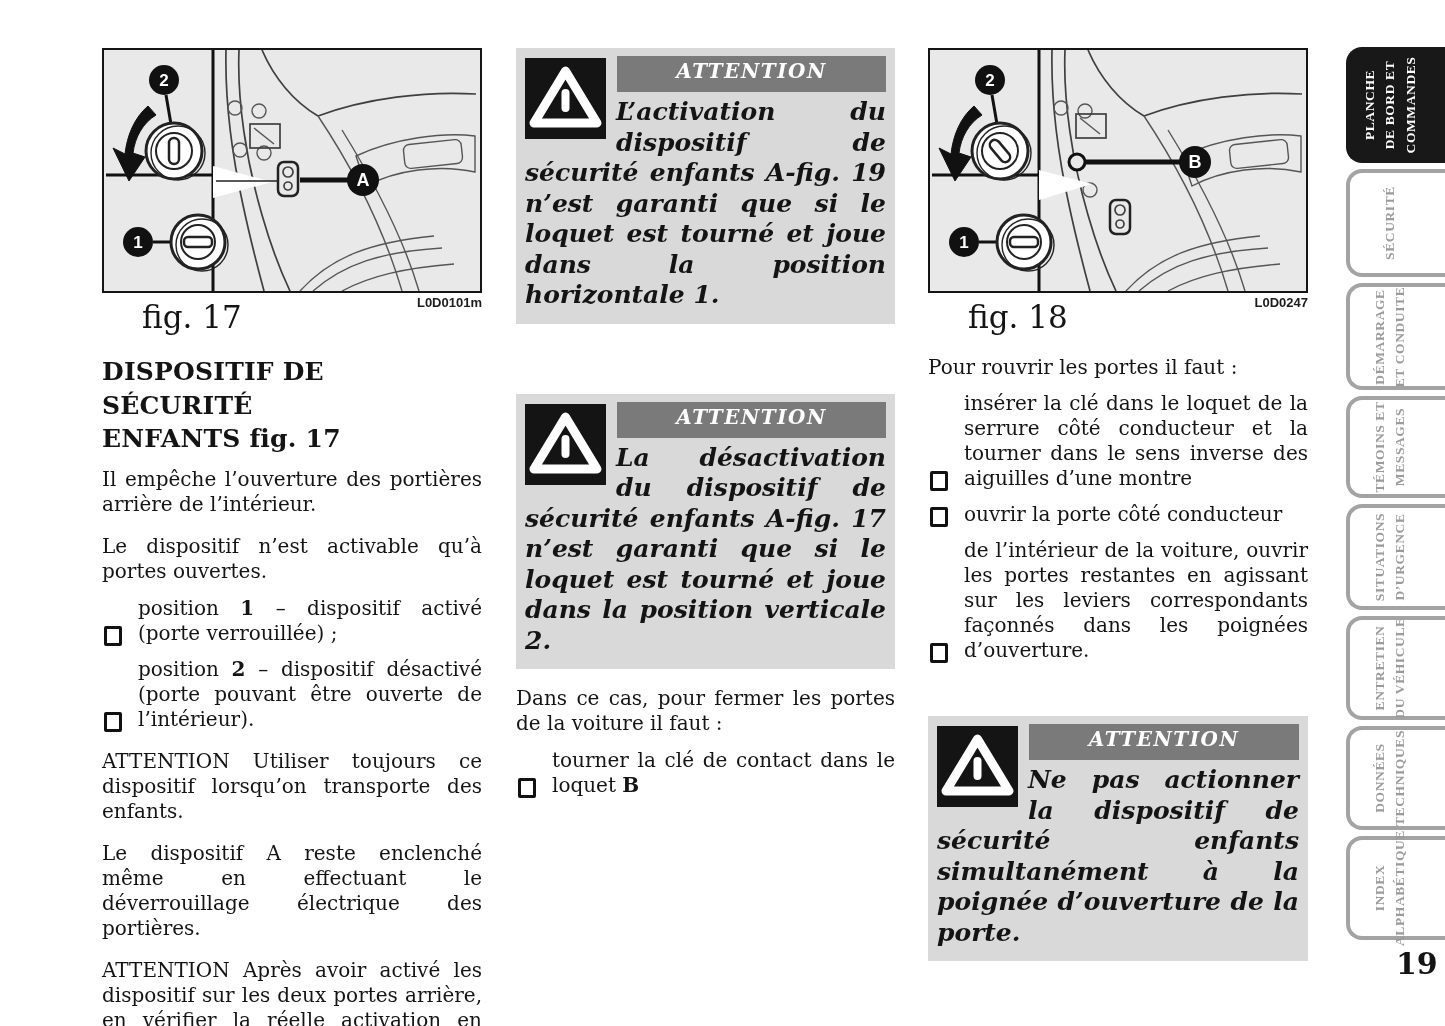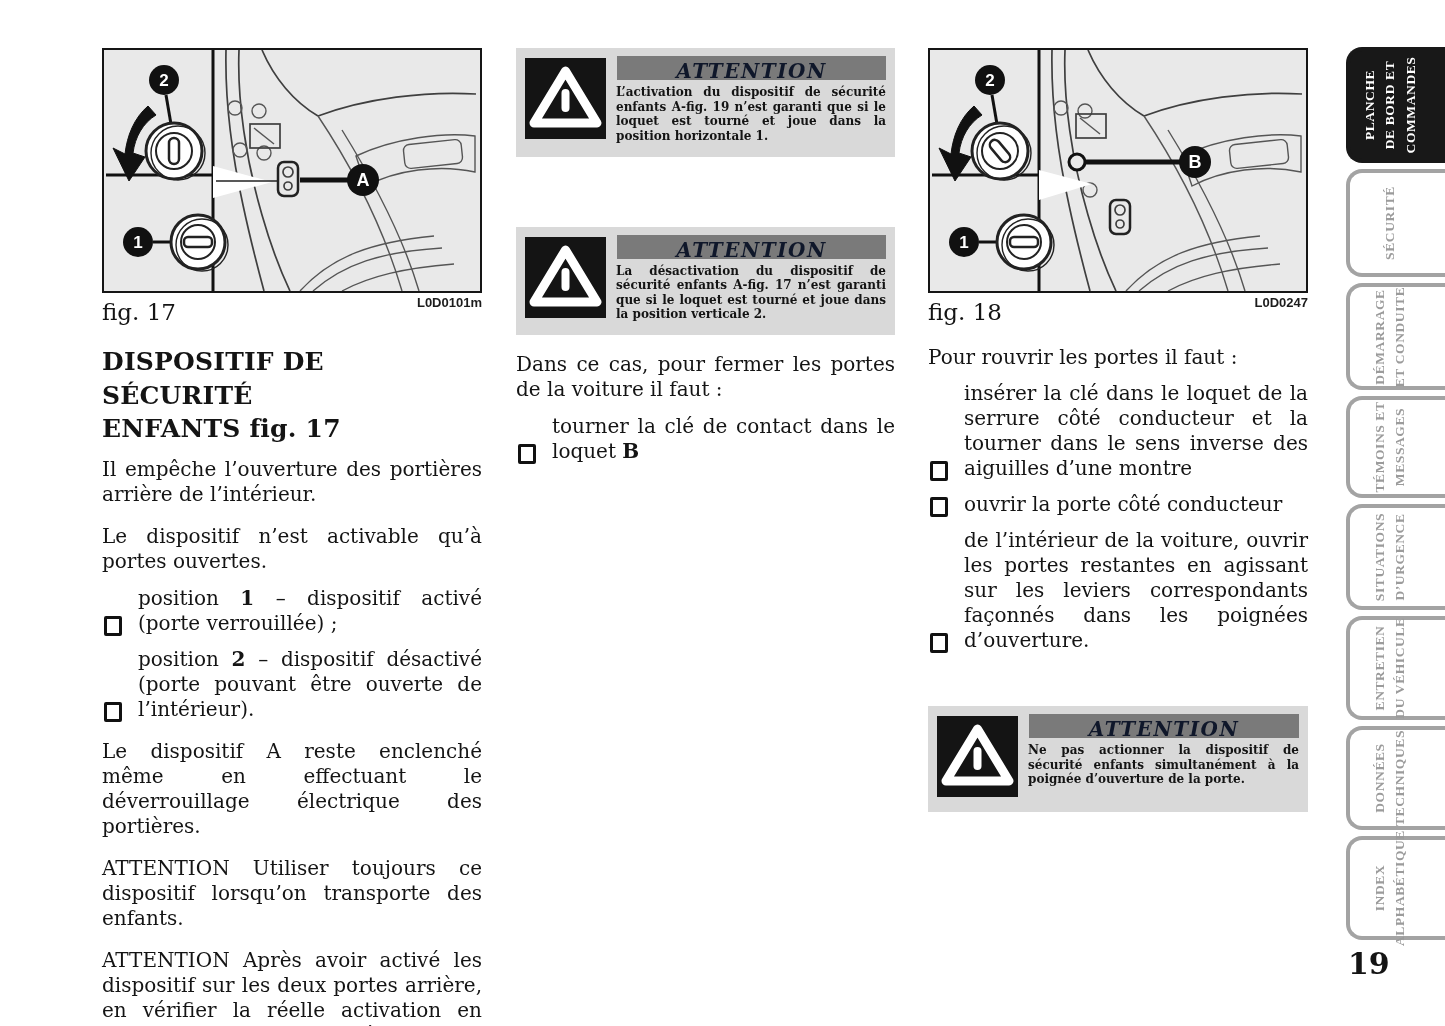--- a/index.html
+++ b/index.html
@@ -9,58 +9,58 @@
   }
   .col{position:absolute;top:48px;}
   #col-left{left:102px;width:380px;}
   #col-mid{left:516px;width:379px;}
   #col-right{left:928px;width:380px;}
 
   
   .figure-frame{border:2px solid #151515;background:#e9e9e9;box-sizing:border-box;width:100%;}
   .figure-frame svg{display:block;}
   .fig-caption-row{display:flex;justify-content:space-between;align-items:flex-start;margin-top:1px;}
-  .fig-caption{font-size:23px;margin-top:5px;}
+  .fig-caption{font-size:31px;margin-top:5px;margin-left:40px;}
   .fig-code{font-family:"Liberation Sans",sans-serif;font-weight:bold;font-size:13px;margin-top:1px;color:#1c1c1c;}
 
   
   .heading{font-size:25px;font-weight:bold;line-height:1.34;margin:0;letter-spacing:0.2px;}
   .body-p{font-size:20px;line-height:1.25;text-align:justify;margin:17px 0 12px 0;}
   .bullet{display:flex;margin-bottom:11px;align-items:flex-end;}
   .bullet-mark{flex:0 0 auto;width:12px;height:14px;border:3px solid #111;border-radius:2px;margin:5px 16px 0 2px;background:#fff;}
   .bullet-text{font-size:20px;line-height:1.25;text-align:justify;flex:1 1 auto;}
   .bullet-text b{font-weight:bold;}
 
   
   .attn{background:#d9d9d9;padding:8px 9px 13px 9px;box-sizing:border-box;width:100%;}
   .attn::after{content:"";display:block;clear:both;}
   .attn-icon{float:left;width:81px;height:81px;background:#141414;margin:2px 10px 2px 0;}
   .attn-icon svg{display:block;}
-  .attn-bar{height:24px;background:#7a7a7a;color:#0f172a;text-align:center;font-style:italic;font-weight:bold;
+  .attn-bar{height:36px;background:#7a7a7a;color:#ffffff;text-align:center;font-style:italic;font-weight:bold;
             font-size:20px;letter-spacing:1.5px;line-height:30px;margin-left:92px;margin-bottom:5px;}
-  .attn-text{font-size:12px;font-weight:bold;text-align:justify;line-height:1.22;}
+  .attn-text{font-size:25px;font-weight:bold;font-style:italic;text-align:justify;line-height:1.22;}
 
   #attn-box-1{margin-bottom:70px;}
   #mid-heading{margin-top:64px;}
   #mid-p1{margin-top:12px;}
   #left-heading{margin-top:20px;}
   #left-p1{margin-top:11px;}
   #right-intro{margin-top:20px;margin-bottom:11px;}
   #attn-box-3{margin-top:53px;}
 
   
   .tab{position:absolute;right:0;width:99px;background:#ffffff;border:4px solid #a3a3a3;border-right:none;
        border-radius:16px 0 0 16px;box-sizing:border-box;}
   .tab.active{background:#181818;border-color:#181818;}
   .tab-rot{position:absolute;left:42%;top:50%;transform:translate(-50%,-50%) rotate(-90deg);
            text-align:center;font-family:"Liberation Serif",serif;font-weight:bold;font-size:13.5px;
            letter-spacing:0.6px;color:#9b9b9b;line-height:1.5;white-space:nowrap;}
   .tab.active .tab-rot{color:#ffffff;}
 
-  #page-number{position:absolute;left:1348px;top:946px;font-size:30px;font-weight:bold;}
+  #page-number{position:absolute;left:1396px;top:946px;font-size:30px;font-weight:bold;}
 
   .scene{stroke:#3f3f3f;stroke-width:1.7;fill:none;}
   .scene2{stroke:#555;stroke-width:1.4;fill:none;}
 </style>
 </head>
 <body>
 
 <div class="col" id="col-left">
   <div class="figure-frame">
     <svg viewBox="0 0 374 241" width="374" height="241">
@@ -131,22 +131,22 @@
 
   <div class="bullet">
     <span class="bullet-mark"></span>
     <span class="bullet-text">position <b>1</b> – dispositif activé (porte verrouillée) ;</span>
   </div>
   <div class="bullet">
     <span class="bullet-mark"></span>
     <span class="bullet-text">position <b>2</b> – dispositif désactivé (porte pouvant être ouverte de l’intérieur).</span>
   </div>
 
+  <p class="body-p">ATTENTION Utiliser toujours ce dispositif lorsqu’on transporte des enfants.</p>
   <p class="body-p">Le dispositif A reste enclenché même en effectuant le déverrouillage électrique des portières.</p>
-  <p class="body-p">ATTENTION Utiliser toujours ce dispositif lorsqu’on transporte des enfants.</p>
   <p class="body-p">ATTENTION Après avoir activé les dispositif sur les deux portes arrière, en vérifier la réelle activation en agissant sur la poignée interne d’ouverture de la porte.</p>
 </div>
 
 <div class="col" id="col-mid">
   <div class="attn" id="attn-box-1">
     <div class="attn-icon">
       <svg viewBox="0 0 81 81" width="81" height="81">
         <path d="M40.5 13 L72 65 L9 65 Z" fill="none" stroke="#fff" stroke-width="9" stroke-linejoin="round"></path>
         <rect x="36.5" y="31" width="8" height="23" rx="4" fill="#fff"></rect>
       </svg>

